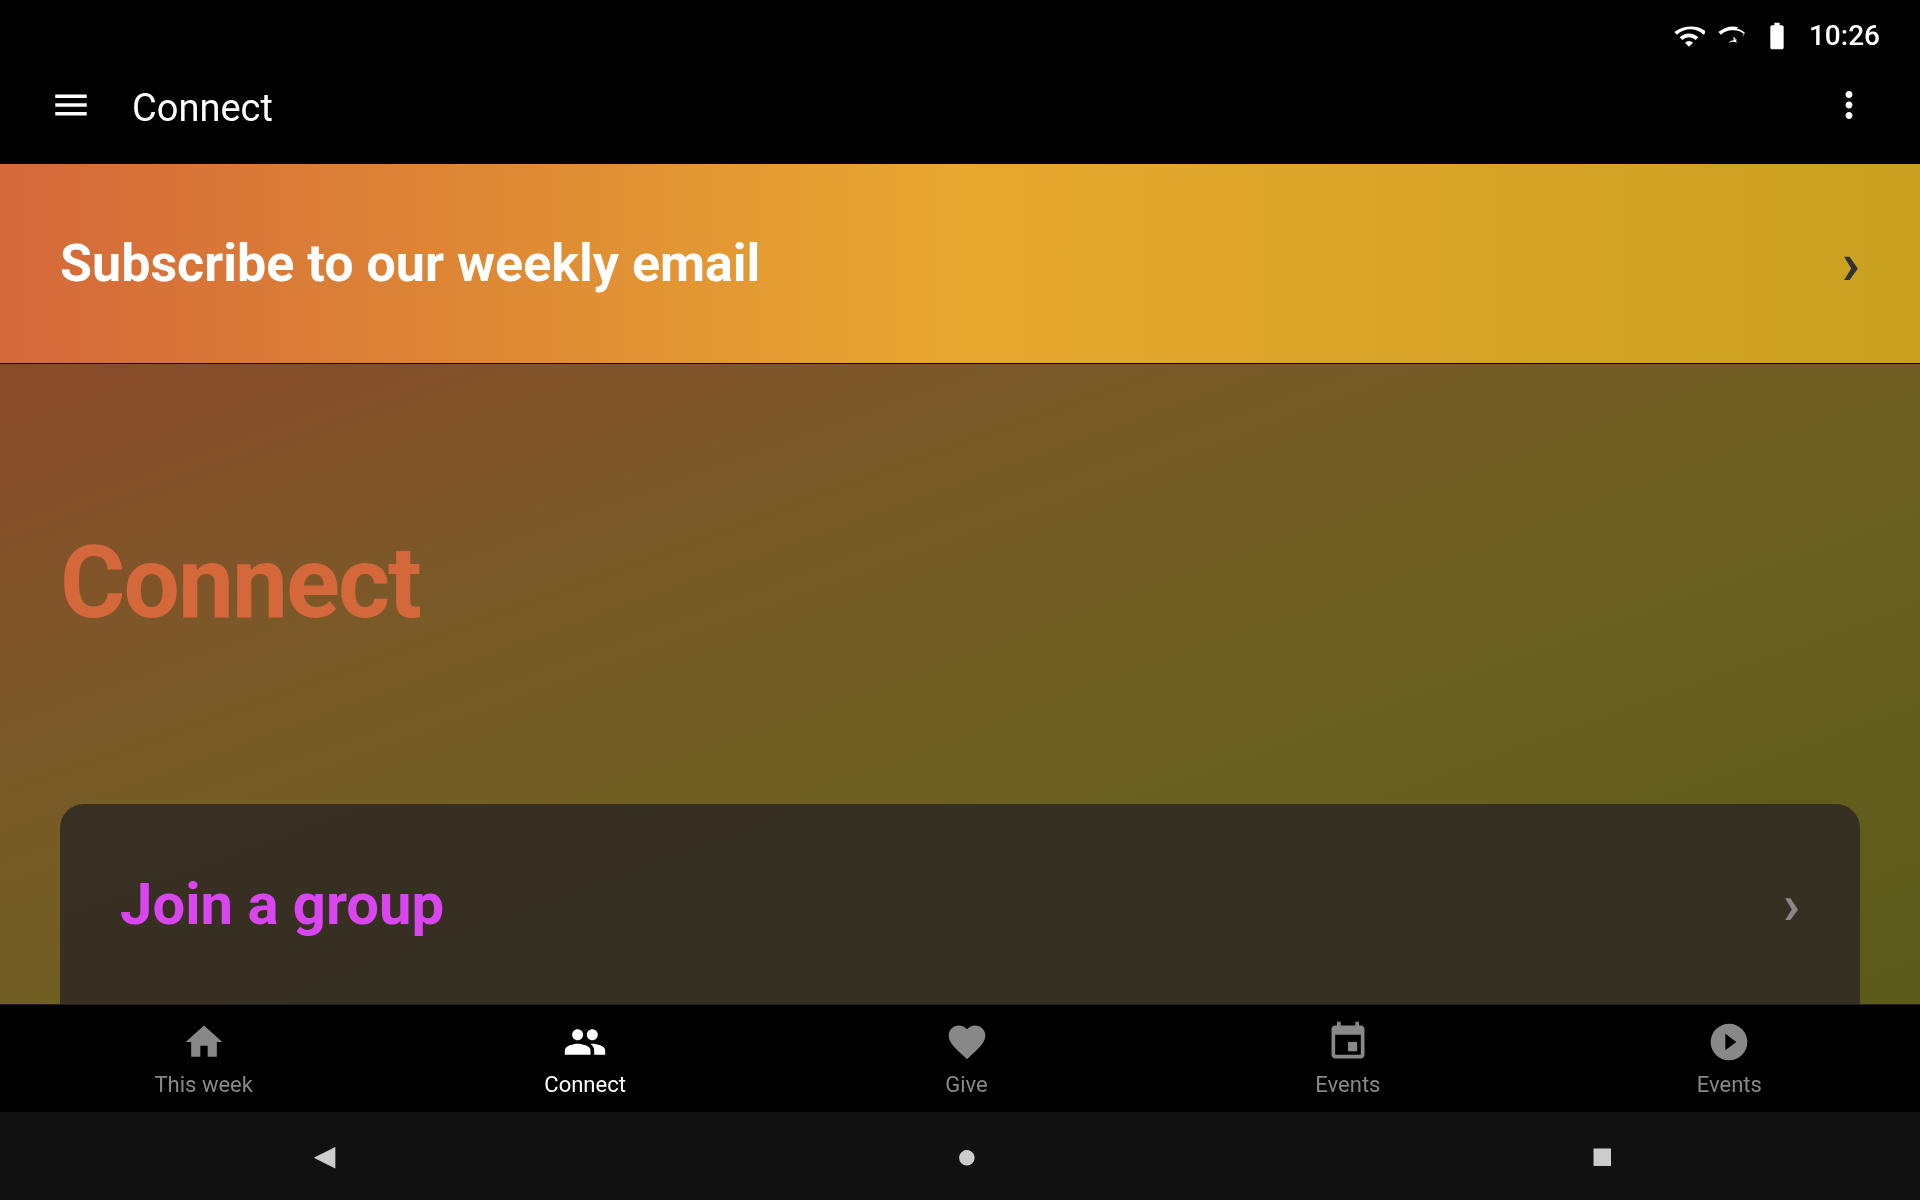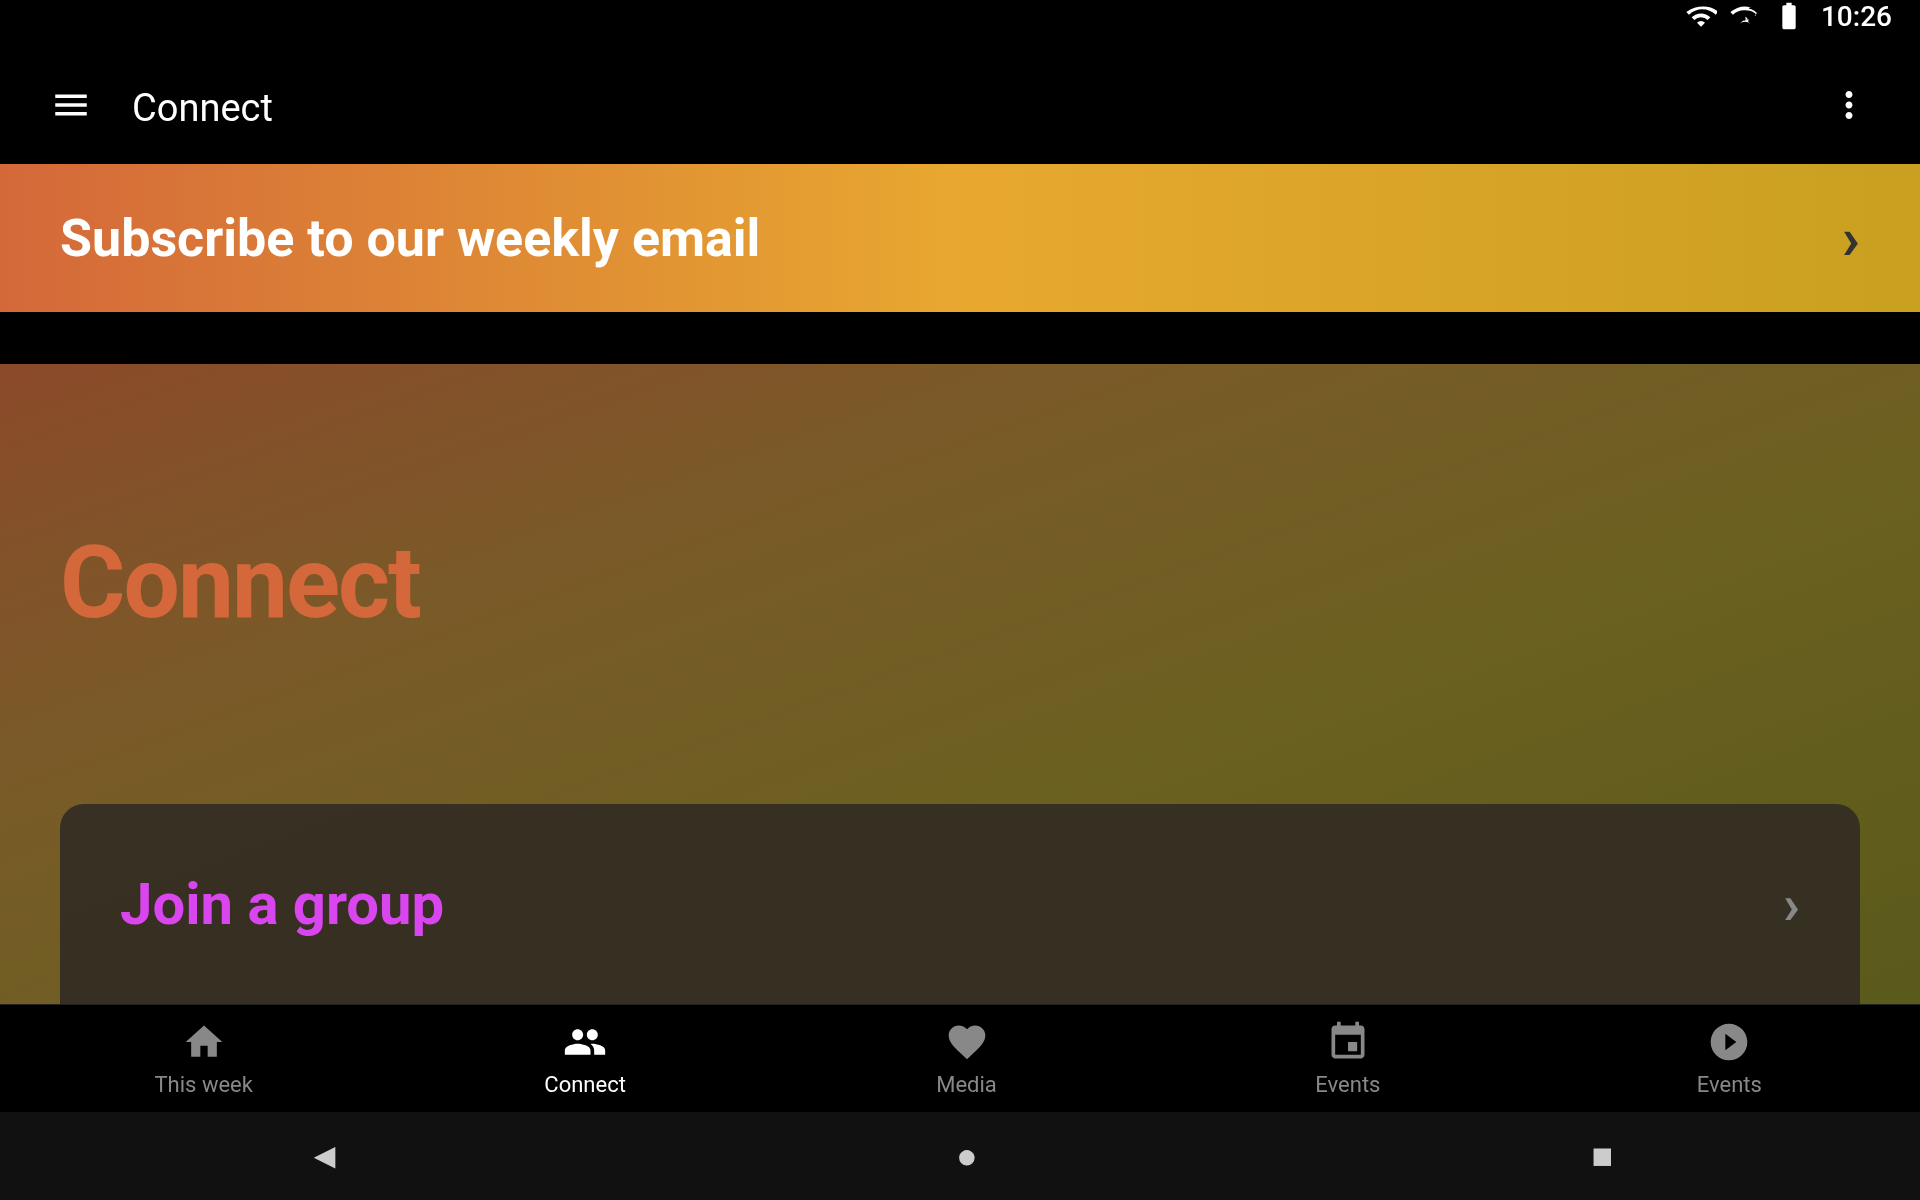--- a/index.html
+++ b/index.html
@@ -15,23 +15,23 @@
 
     
     .status-bar {
       position: absolute;
       top: 0;
       left: 0;
       right: 0;
       height: 52px;
       background: #000;
       display: flex;
-      align-items: flex-start;
+      align-items: flex-end;
       justify-content: flex-end;
-      padding: 0 28px;
+      padding: 0 40px;
       z-index: 100;
     }
     .status-bar-icons {
       display: flex;
       align-items: center;
       gap: 12px;
     }
     .status-bar-time {
       color: #fff;
       font-size: 28px;
@@ -73,21 +73,21 @@
       padding: 10px;
       line-height: 1;
     }
 
     
     .subscribe-banner {
       position: absolute;
       top: 164px;
       left: 0;
       right: 0;
-      height: 148px;
+      height: 199px;
       background: linear-gradient(to right, #d4683a, #e8a830, #c9a020);
       display: flex;
       align-items: center;
       padding: 0 60px;
       cursor: pointer;
     }
     .subscribe-text {
       color: #fff;
       font-size: 52px;
       font-weight: 700;
@@ -267,21 +267,21 @@
     <svg class="svg-icon" viewBox="0 0 24 24" fill="white">
       <path d="M16 11c1.66 0 2.99-1.34 2.99-3S17.66 5 16 5c-1.66 0-3 1.34-3 3s1.34 3 3 3zm-8 0c1.66 0 2.99-1.34 2.99-3S9.66 5 8 5C6.34 5 5 6.34 5 8s1.34 3 3 3zm0 2c-2.33 0-7 1.17-7 3.5V19h14v-2.5c0-2.33-4.67-3.5-7-3.5zm8 0c-.29 0-.62.02-.97.05 1.16.84 1.97 1.97 1.97 3.45V19h6v-2.5c0-2.33-4.67-3.5-7-3.5z"></path>
     </svg>
     <span class="nav-label active">Connect</span>
   </div>
 
   <div class="nav-item">
     <svg class="svg-icon" viewBox="0 0 24 24" fill="#888">
       <path d="M12 21.35l-1.45-1.32C5.4 15.36 2 12.28 2 8.5 2 5.42 4.42 3 7.5 3c1.74 0 3.41.81 4.5 2.09C13.09 3.81 14.76 3 16.5 3 19.58 3 22 5.42 22 8.5c0 3.78-3.4 6.86-8.55 11.54L12 21.35z"></path>
     </svg>
-    <span class="nav-label">Media</span>
+    <span class="nav-label">Give</span>
   </div>
 
   <div class="nav-item">
     <svg class="svg-icon" viewBox="0 0 24 24" fill="#888">
       <path d="M17 12h-5v5h5v-5zM16 1v2H8V1H6v2H5c-1.11 0-1.99.9-1.99 2L3 19c0 1.1.89 2 2 2h14c1.1 0 2-.9 2-2V5c0-1.1-.9-2-2-2h-1V1h-2zm3 18H5V8h14v11z"></path>
     </svg>
     <span class="nav-label">Events</span>
   </div>
 
   <div class="nav-item">

